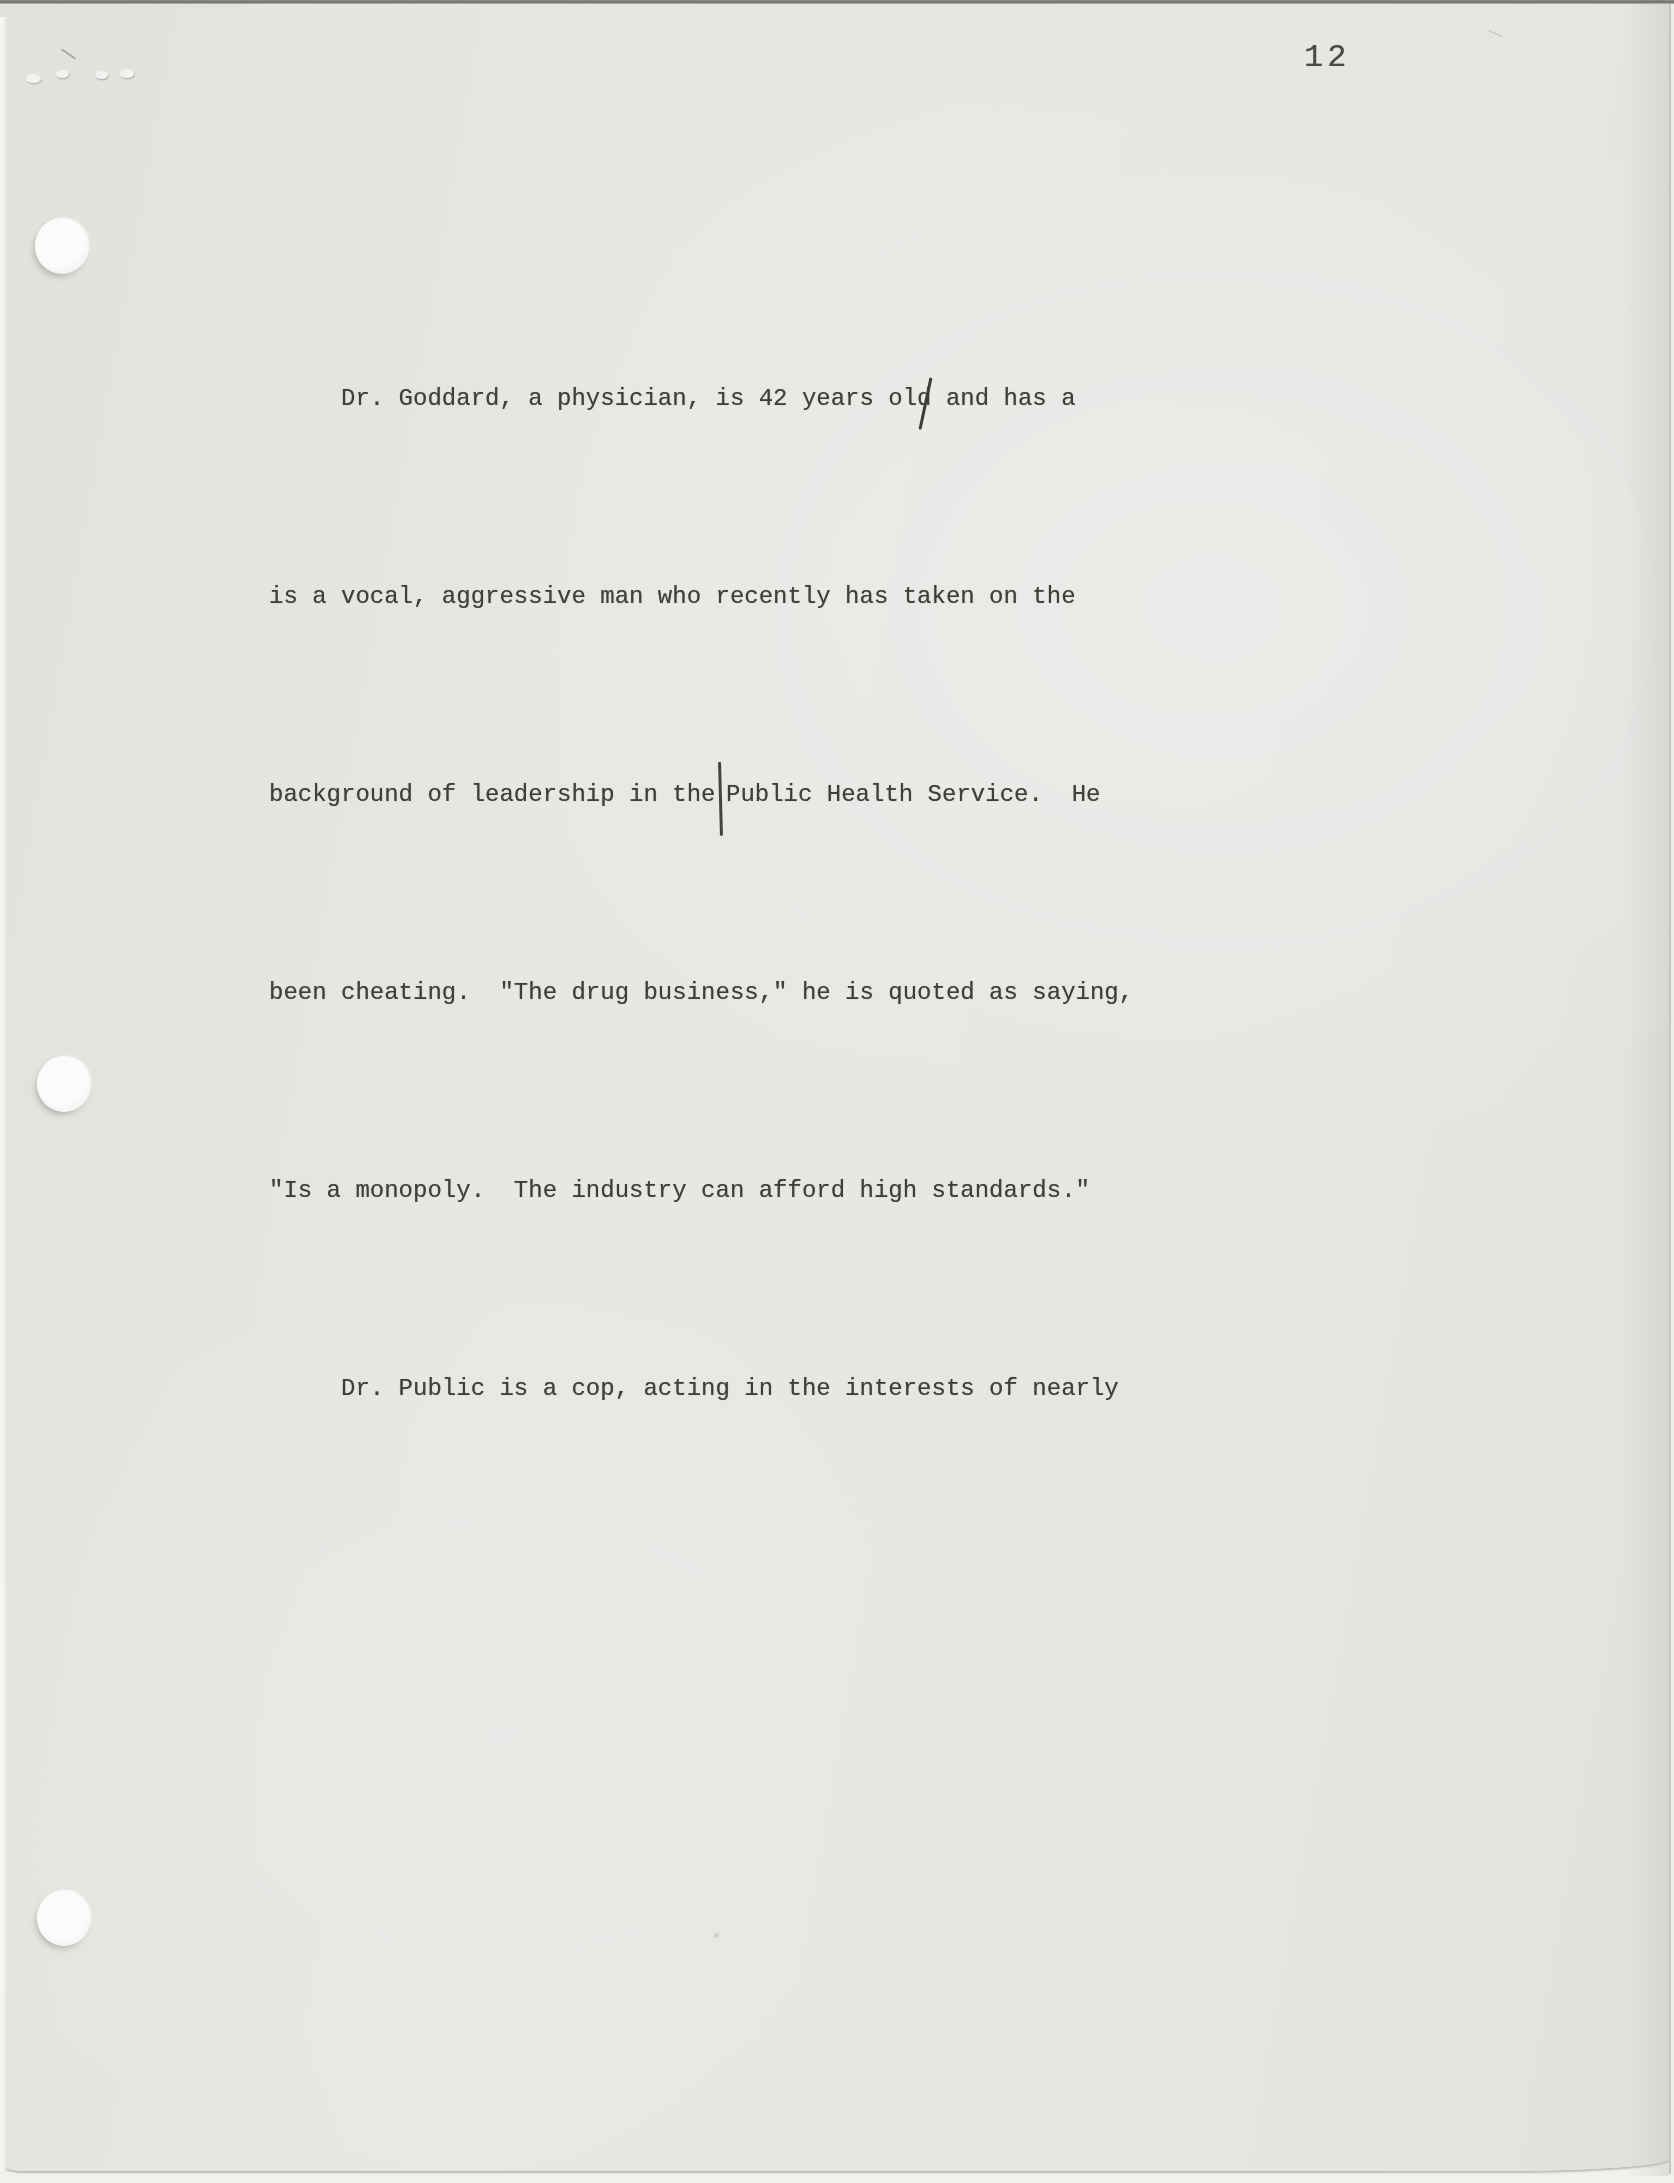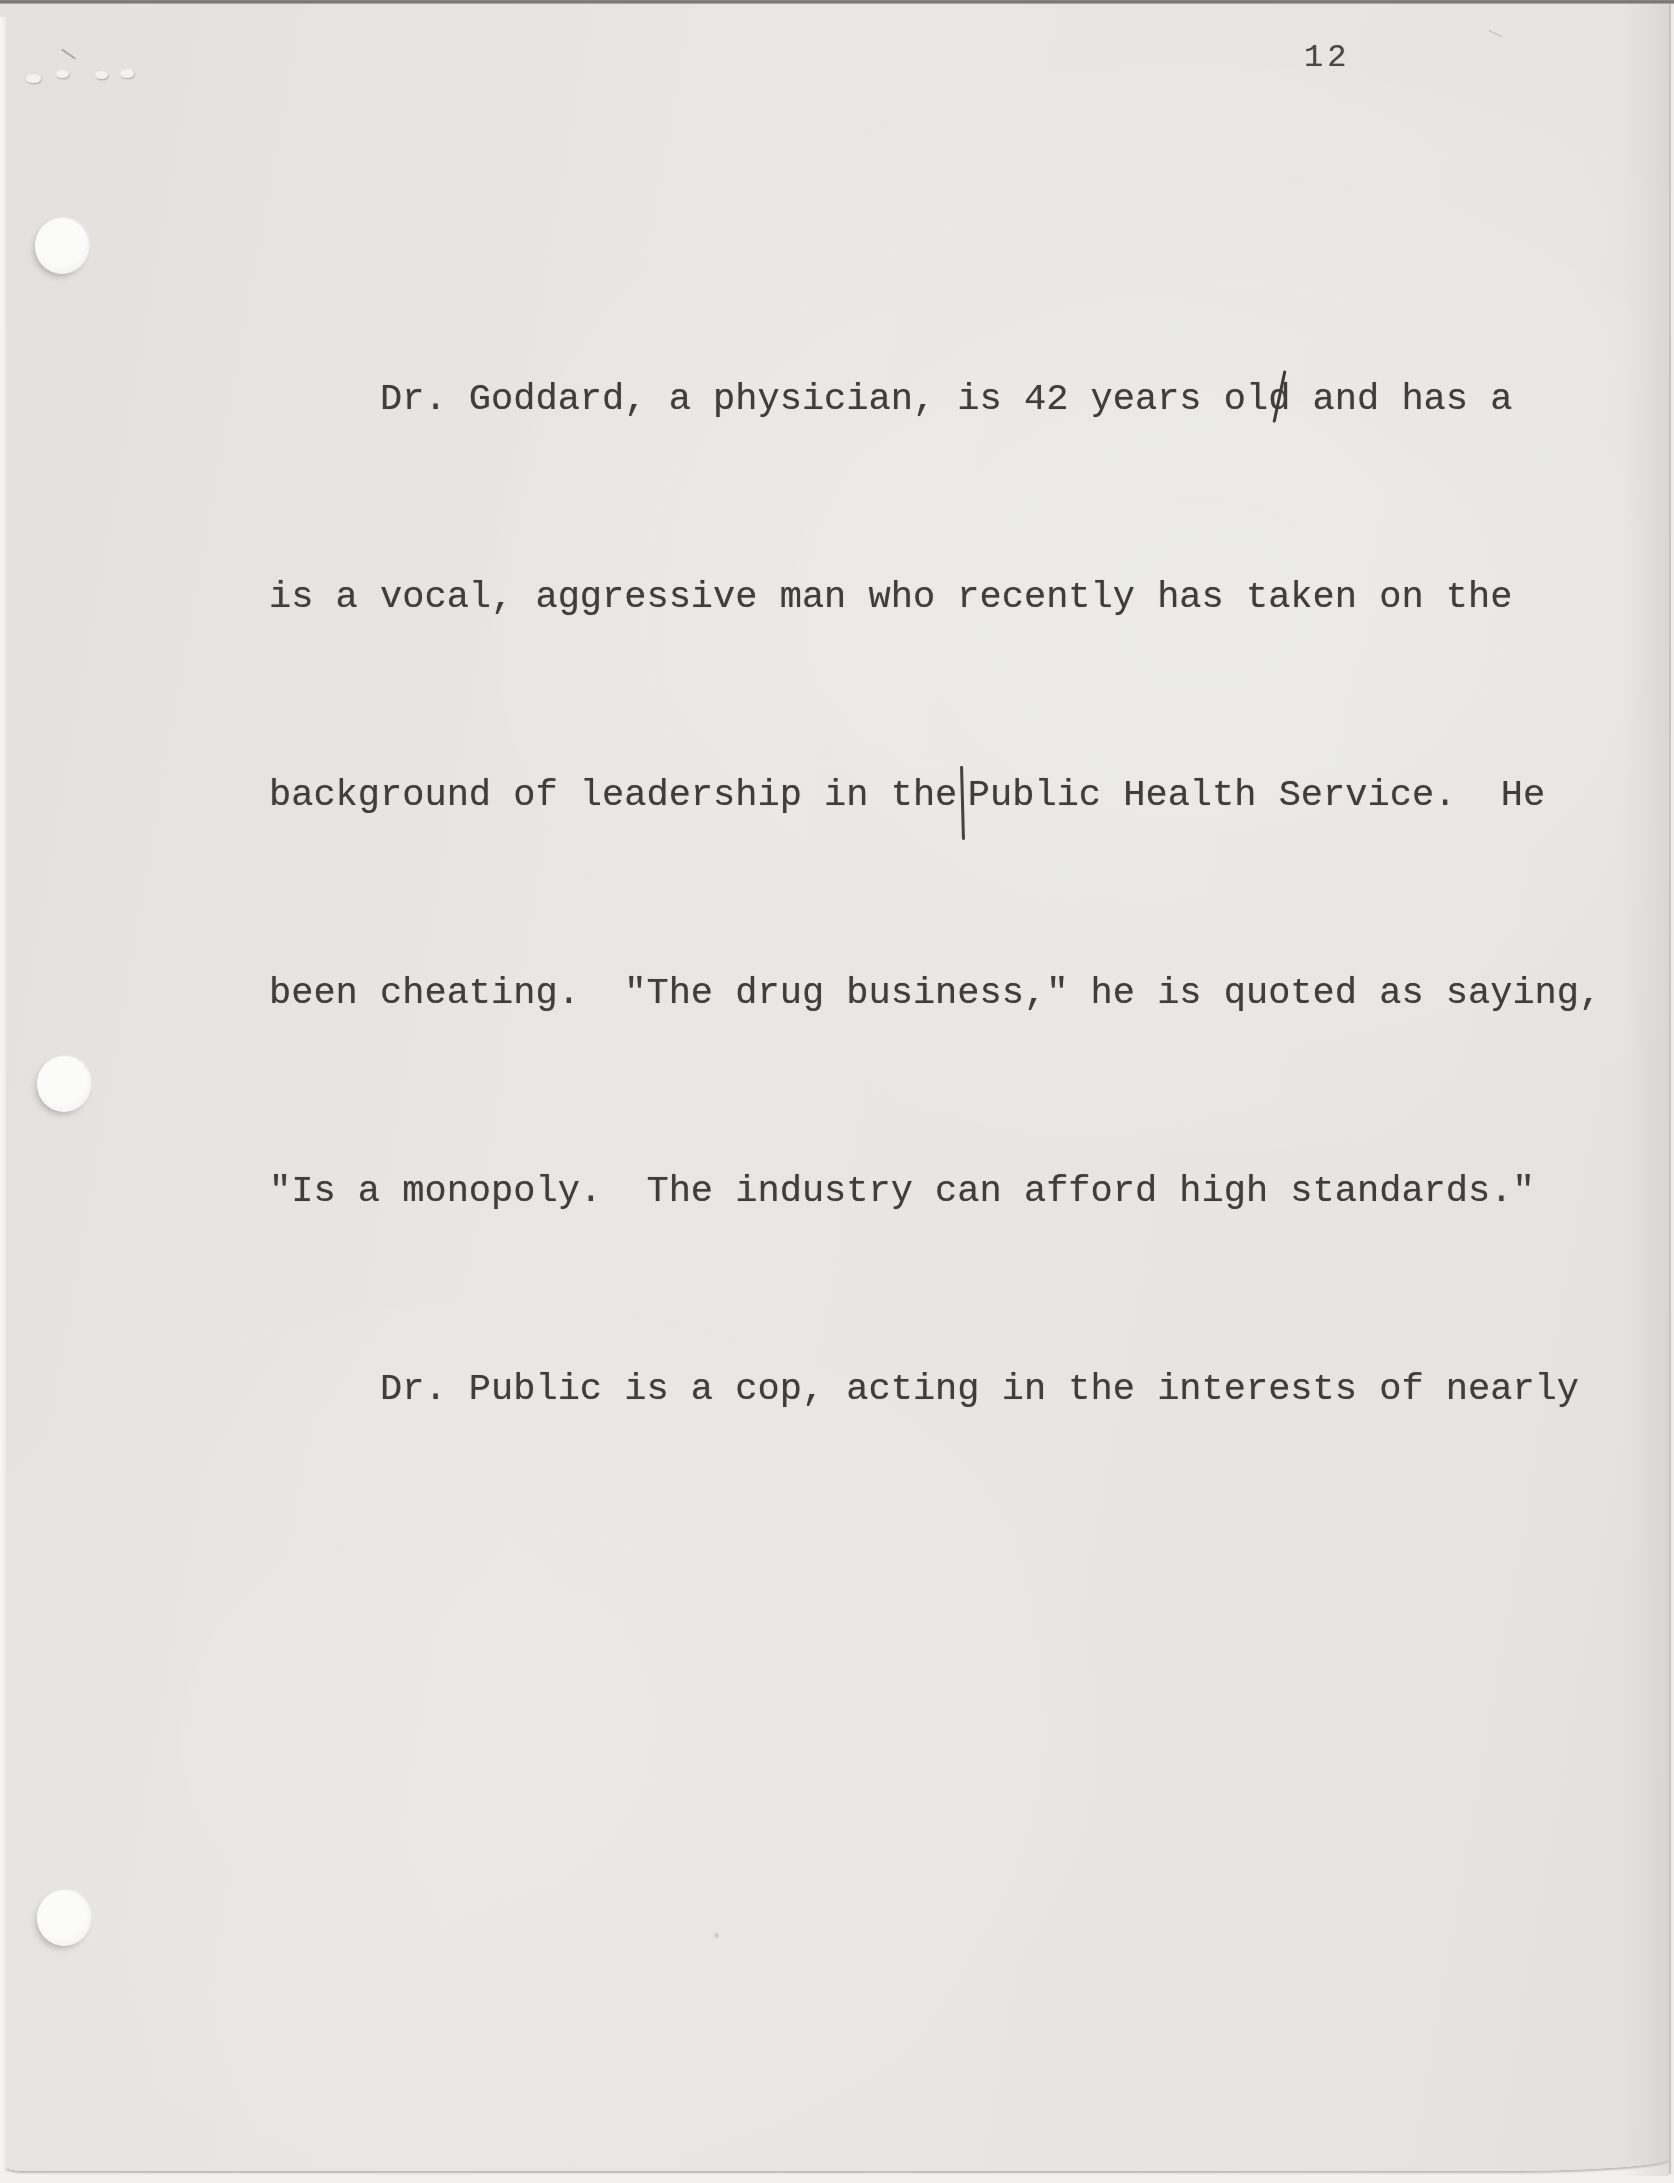--- a/index.html
+++ b/index.html
@@ -90,21 +90,21 @@
     letter-spacing: 4px;
     color: #4a4947;
     text-shadow: 0 0 0.7px rgba(70,70,68,0.5);
     z-index: 2;
   }
   
   .typescript {
     position: absolute;
     left: 269px;
     top: 234px;
-    font-size: 37px;
+    font-size: 24px;
     line-height: 66px;
     color: #403e3b;
     white-space: pre;
     text-shadow: 0 0 0.8px rgba(64,62,59,0.55);
     z-index: 2;
   }
   .line { height: 66px; }
   
   .slashed { position: relative; }
   .slashed::after {

